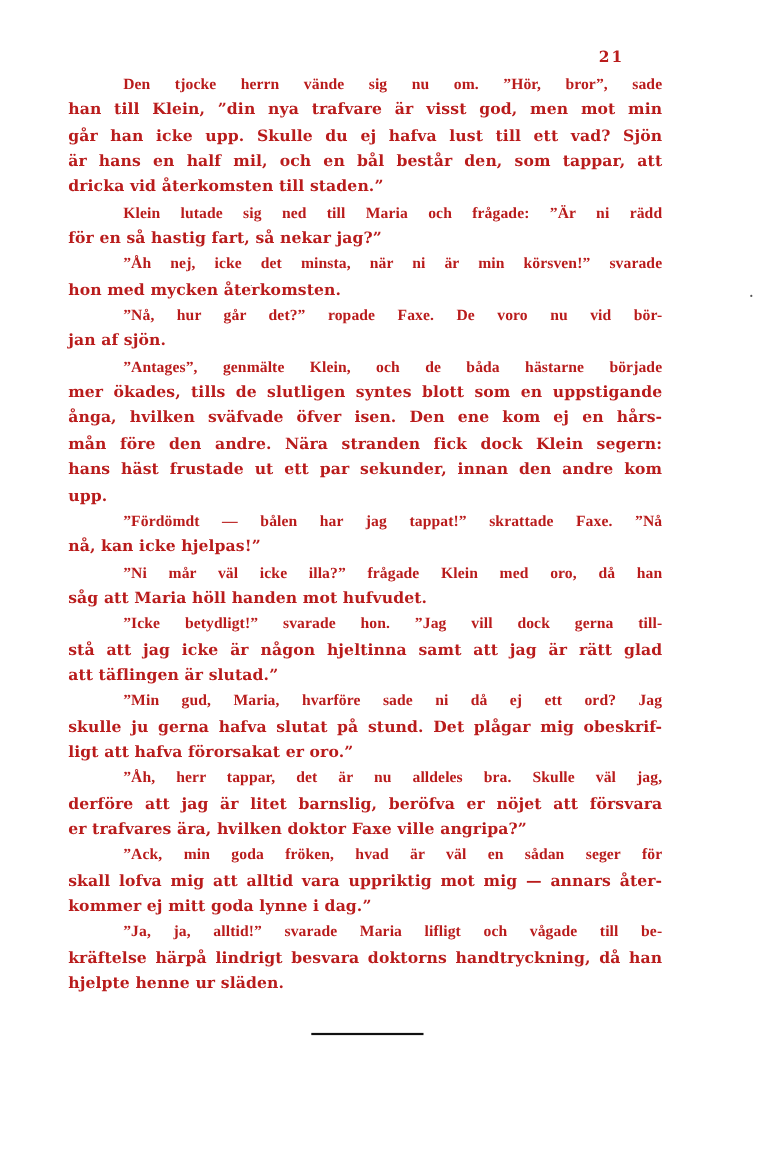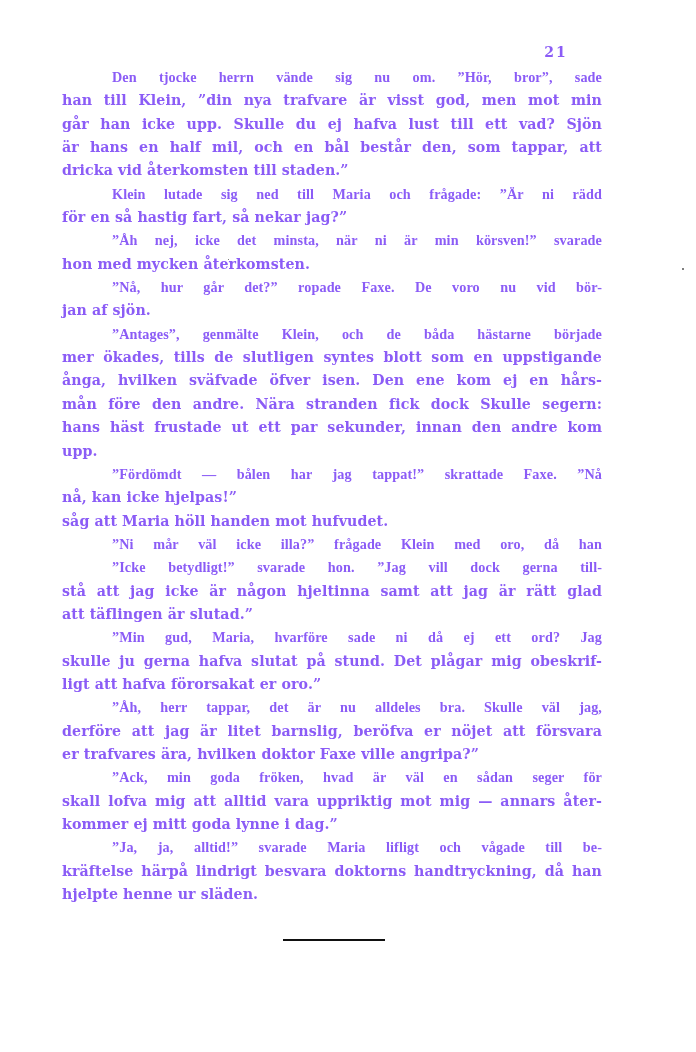--- a/index.html
+++ b/index.html
@@ -1,19 +1,19 @@
 <!DOCTYPE html>
 <html><head>
 <meta charset="utf-8">
 <style>
   html, body { margin: 0; padding: 0; background: #ffffff; }
   body { width: 696px; height: 1052px; position: relative; overflow: hidden; }
   .page {
     position: absolute; left: 0; top: 0; width: 696px; height: 1052px;
-    background: #ffffff; color: #8b5cf6;
+    background: #ffffff; color: #b91c1c;
     font-family: "DejaVu Serif", "Liberation Serif", serif;
   }
   .page-number {
     position: absolute; left: 536px; top: 44px; width: 40px; text-align: center;
     font-size: 14px; font-weight: bold; letter-spacing: 2px;
   }
   .text-block {
     position: absolute; left: 62px; top: 66px; width: 540px;
   }
   .line {
@@ -43,27 +43,27 @@
       <span class="line last">dricka vid återkomsten till staden.”</span>
       <span class="line indent">Klein lutade sig ned till Maria och frågade: ”Är ni rädd</span>
       <span class="line last">för en så hastig fart, så nekar jag?”</span>
       <span class="line indent">”Åh nej, icke det minsta, när ni är min körsven!” svarade</span>
       <span class="line last">hon med mycken återkomsten.</span>
       <span class="line indent">”Nå, hur går det?” ropade Faxe. De voro nu vid bör-</span>
       <span class="line last">jan af sjön.</span>
       <span class="line indent">”Antages”, genmälte Klein, och de båda hästarne började</span>
       <span class="line">mer ökades, tills de slutligen syntes blott som en uppstigande</span>
       <span class="line">ånga, hvilken sväfvade öfver isen. Den ene kom ej en hårs-</span>
-      <span class="line">mån före den andre. Nära stranden fick dock Skulle segern:</span>
+      <span class="line">mån före den andre. Nära stranden fick dock Klein segern:</span>
       <span class="line">hans häst frustade ut ett par sekunder, innan den andre kom</span>
       <span class="line last">upp.</span>
       <span class="line indent">”Fördömdt — bålen har jag tappat!” skrattade Faxe. ”Nå</span>
       <span class="line last">nå, kan icke hjelpas!”</span>
+      <span class="line indent">”Ni mår väl icke illa?” frågade Klein med oro, då han</span>
       <span class="line last">såg att Maria höll handen mot hufvudet.</span>
-      <span class="line indent">”Ni mår väl icke illa?” frågade Klein med oro, då han</span>
       <span class="line indent">”Icke betydligt!” svarade hon. ”Jag vill dock gerna till-</span>
       <span class="line">stå att jag icke är någon hjeltinna samt att jag är rätt glad</span>
       <span class="line last">att täflingen är slutad.”</span>
       <span class="line indent">”Min gud, Maria, hvarföre sade ni då ej ett ord? Jag</span>
       <span class="line">skulle ju gerna hafva slutat på stund. Det plågar mig obeskrif-</span>
       <span class="line last">ligt att hafva förorsakat er oro.”</span>
       <span class="line indent">”Åh, herr tappar, det är nu alldeles bra. Skulle väl jag,</span>
       <span class="line">derföre att jag är litet barnslig, beröfva er nöjet att försvara</span>
       <span class="line last">er trafvares ära, hvilken doktor Faxe ville angripa?”</span>
       <span class="line indent">”Ack, min goda fröken, hvad är väl en sådan seger för</span>

